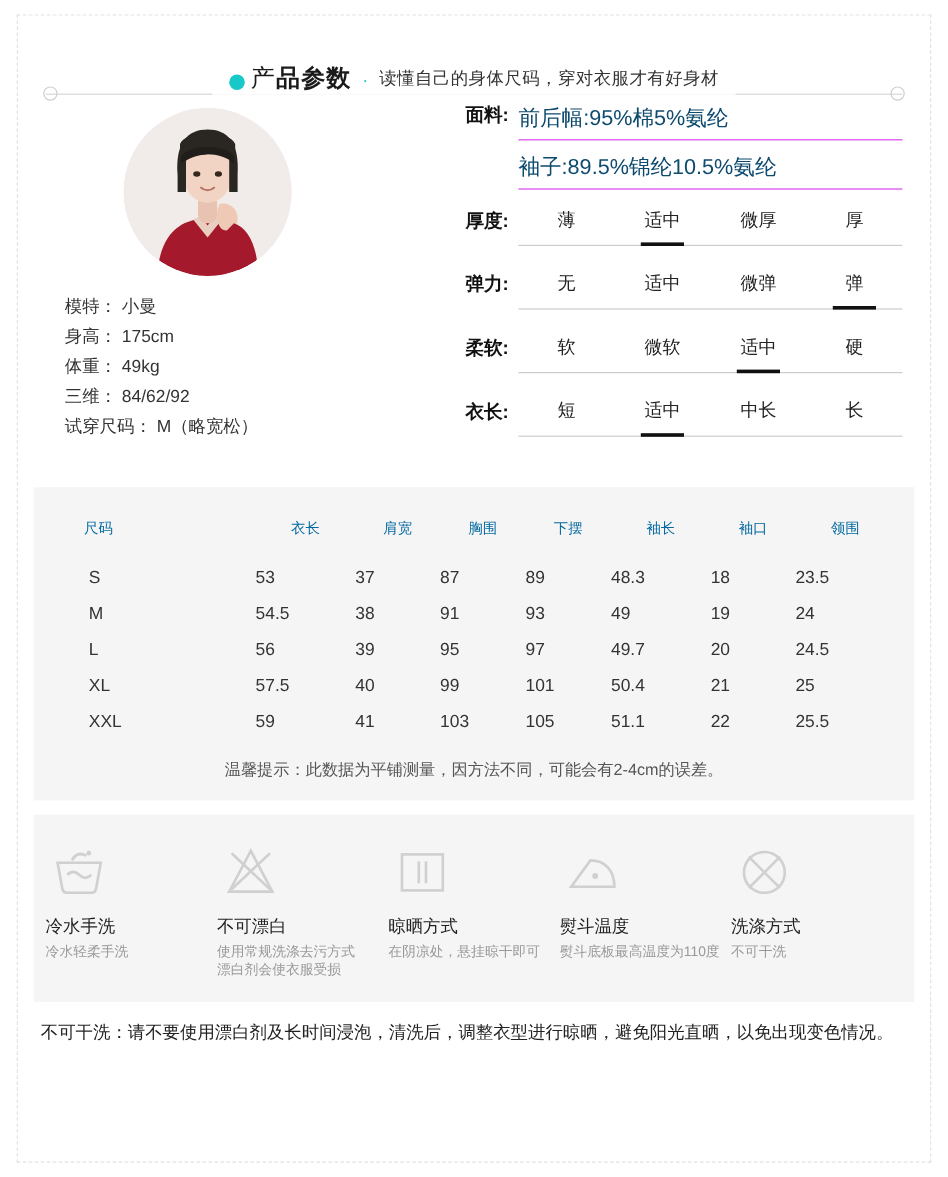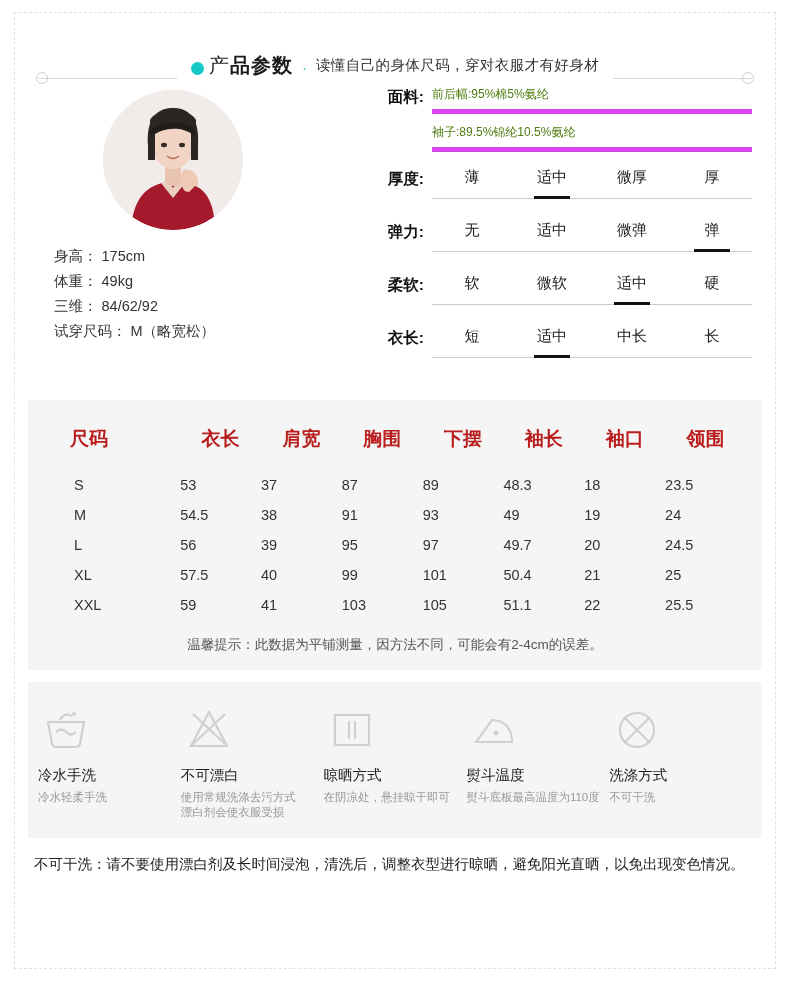--- a/index.html
+++ b/index.html
@@ -126,23 +126,23 @@
     flex: none;
     line-height: 22px;
   }
   .spec-values {
     flex: 1;
     border-bottom: 1px solid #cccccc;
     padding-bottom: 7px;
   }
   .spec-fabric { display: flex; flex-direction: column; gap: 10px; }
   .spec-fabric .fab-line {
-    font-size: 12px;
-    color: #4d7c0f;
-    border-bottom: 5px solid #d946ef;
+    font-size: 18px;
+    color: #0c4a6e;
+    border-bottom: 1px solid #d946ef;
     padding-bottom: 6px;
   }
   .opts {
     display: flex;
     gap: 0;
     font-size: 15px;
     color: #222;
   }
   .opt {
     flex: 1;
@@ -167,23 +167,23 @@
     background: #f5f5f5;
     padding: 22px 16px 16px 16px;
   }
   table.sizes {
     width: 100%;
     border-collapse: collapse;
     font-size: 15px;
     color: #333;
   }
   table.sizes th {
-    font-size: 19px;
-    font-weight: bold;
-    color: #b91c1c;
+    font-size: 12px;
+    font-weight: normal;
+    color: #0369a1;
     padding: 4px 0 18px 0;
   }
   table.sizes td {
     text-align: left;
     padding: 7px 0;
     font-size: 14.5px;
   }
   table.sizes th:first-child { text-align: left; padding-left: 26px; }
   table.sizes td:first-child { text-align: left; padding-left: 30px; }
   .size-note {
@@ -291,20 +291,21 @@
 
             <path d="M64 66 Q70 71 76 66" stroke="#b8705f" stroke-width="1.6" fill="none"></path>
 
             <path d="M80 80 C88 78 95 84 95 92 C95 100 88 104 82 101 C78 98 76 88 80 80 Z" fill="#efc9b6"></path>
 
             <path d="M92 96 C104 100 112 116 112 140 L96 140 C96 118 90 106 86 102 Z" fill="#a5192c"></path>
           </g>
         </svg>
       </div>
       <div class="model-lines">
+        <div>模特： 小曼</div>
         <div>身高： 175cm</div>
         <div>体重： 49kg</div>
         <div>三维： 84/62/92</div>
         <div>试穿尺码： M（略宽松）</div>
       </div>
     </div>
 
     <div class="specs-col">
       <div class="spec-row">
         <div class="spec-label">面料:</div>

